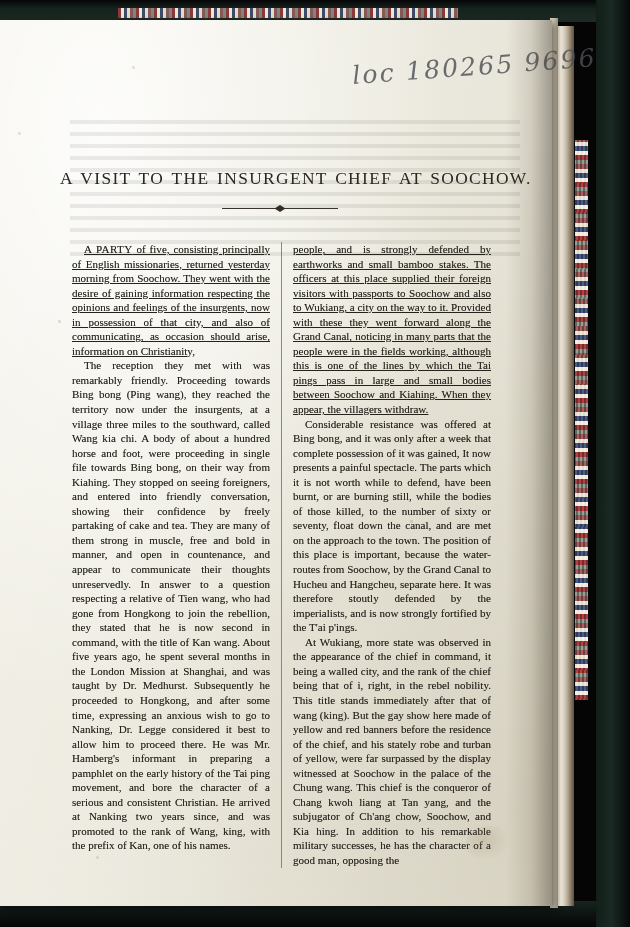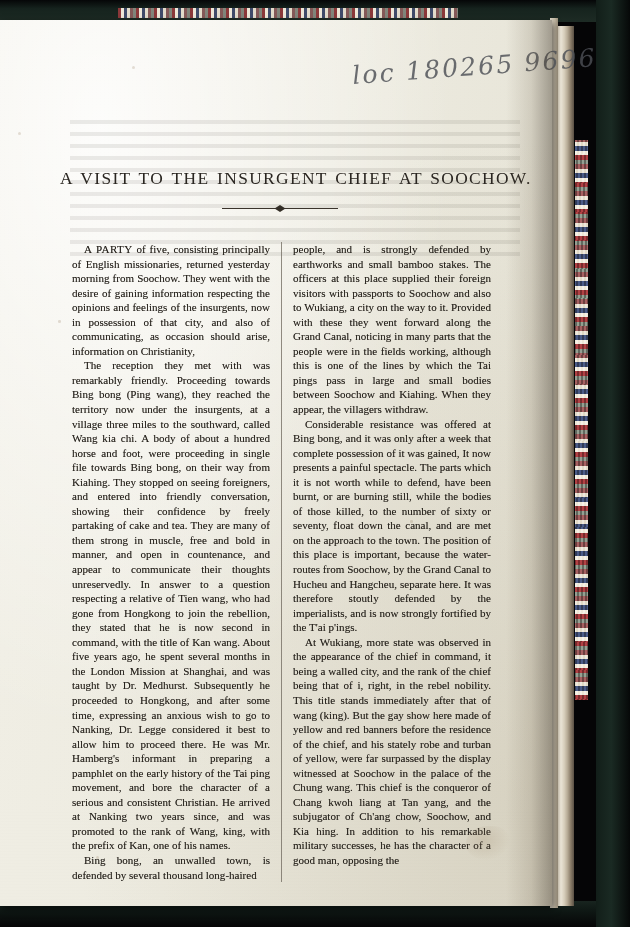--- a/index.html
+++ b/index.html
@@ -225,21 +225,21 @@
     width: 1px;
     align-self: stretch;
     background: #6d675c;
     opacity: 0.75;
     flex: 0 0 1px;
   }
   .col p {
     margin: 0;
     text-indent: 12px;
   }
-  .col p:first-child { text-indent: 12px; }
+  .col p:first-child { text-indent: 12px; text-decoration: underline; }
   .smallcaps {
     font-variant: small-caps;
     letter-spacing: 0.4px;
   }
   .ital { }
 
   
   .col { text-shadow: 0 0 0.35px rgba(38,34,28,0.45); }
 
   
@@ -304,21 +304,20 @@
           <div class="bar"></div>
           <div class="lozenge"></div>
         </div>
       </div>
 
       <div id="columns">
 
         <div class="col col-left">
           <p><span class="smallcaps">A PARTY</span><span> of five, consisting principally of English missionaries, returned yesterday morning from Soochow.  They went with the desire of gaining information respecting the opinions and feelings of the insurgents, now in possession of that city, and also of communicating, as occasion should arise, information on Christianity,</span></p>
           <p>The reception they met with was remarkably friendly.  Proceeding towards Bing bong (Ping wang), they reached the territory now under the insurgents, at a village three miles to the southward, called Wang kia chi.  A body of about a hundred horse and foot, were proceeding in single file towards Bing bong, on their way from Kiahing.  They stopped on seeing foreigners, and entered into friendly conversation, showing their confidence by freely partaking of cake and tea.  They are many of them strong in muscle, free and bold in manner, and open in countenance, and appear to communicate their thoughts unreservedly.  In answer to a question respecting a relative of Tien wang, who had gone from Hongkong to join the rebellion, they stated that he is now second in command, with the title of Kan wang.  About five years ago, he spent several months in the London Mission at Shanghai, and was taught by Dr. Medhurst.  Subsequently he proceeded to Hongkong, and after some time, expressing an anxious wish to go to Nanking, Dr. Legge considered it best to allow him to proceed there.  He was Mr. Hamberg's informant in preparing a pamphlet on the early history of the Tai ping movement, and bore the character of a serious and consistent Christian.  He arrived at Nanking two years since, and was promoted to the rank of Wang, king, with the prefix of Kan, one of his names.</p>
-          <p>Bing bong, an unwalled town, is defended by several thousand long-haired</p>
         </div>
 
         <div id="col-rule"></div>
 
         <div class="col col-right">
           <p style="text-indent:0">people, and is strongly defended by earthworks and small bamboo stakes.  The officers at this place supplied their foreign visitors with passports to Soochow and also to Wukiang, a city on the way to it.  Provided with these they went forward along the Grand Canal, noticing in many parts that the people were in the fields working, although this is one of the lines by which the Tai pings pass in large and small bodies between Soochow and Kiahing.  When they appear, the villagers withdraw.</p>
           <p>Considerable resistance was offered at Bing bong, and it was only after a week that complete possession of it was gained, It now presents a painful spectacle.  The parts which it is not worth while to defend, have been burnt, or are burning still, while the bodies of those killed, to the number of sixty or seventy, float down the canal, and are met on the approach to the town.  The position of this place is important, because the water-routes from Soochow, by the Grand Canal to Hucheu and Hangcheu, separate here.  It was therefore stoutly defended by the imperialists, and is now strongly fortified by the T'ai p'ings.</p>
           <p><span>At Wukiang, more state was observed in the appearance of the chief in command, it being a walled city, and the rank of the chief being that of i, </span><span class="ital">right</span><span>, in the rebel nobility.  This title stands immediately after that of wang (king).  But the gay show here made of yellow and red banners before the residence of the chief, and his stately robe and turban of yellow, were far surpassed by the display witnessed at Soochow in the palace of the Chung wang.  This chief is the conqueror of Chang kwoh liang at Tan yang, and the subjugator of Ch'ang chow, Soochow, and Kia hing.  In addition to his remarkable military successes, he has the character of a good man, opposing the</span></p>
         </div>
 

